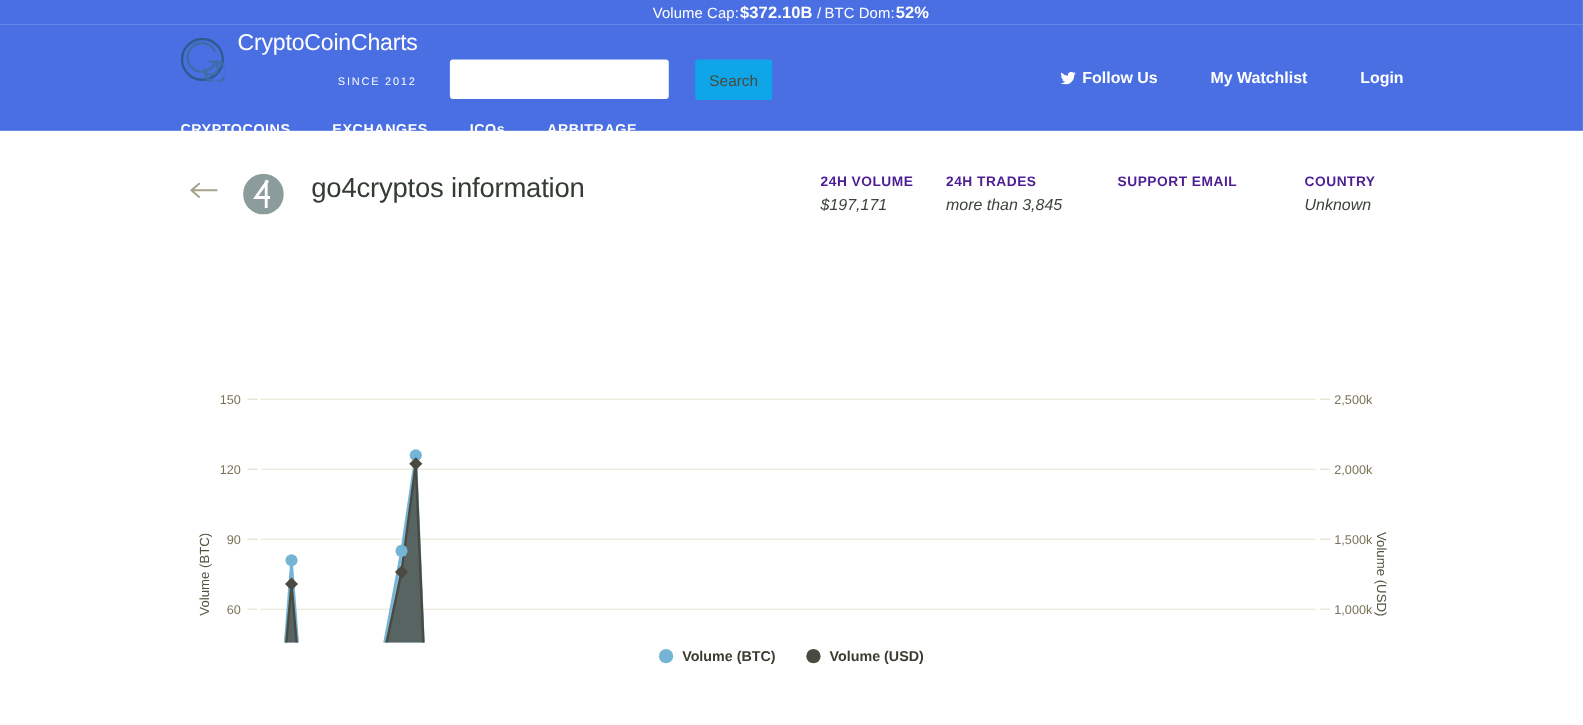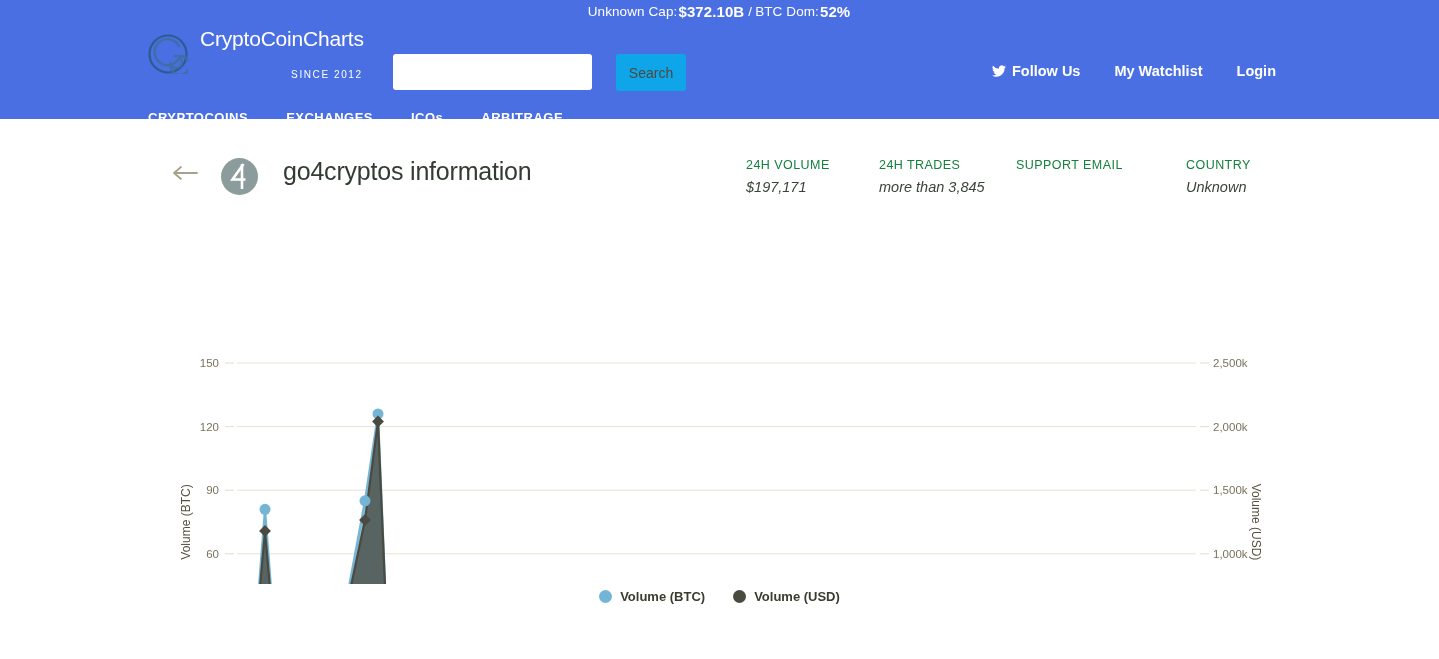--- a/index.html
+++ b/index.html
@@ -24,20 +24,21 @@
     letter-spacing: 0.1px;
   }
   .ticker .val { font-weight: bold; font-size: 15px; margin: 0 1px; text-align: center; }
   .ticker .sep { font-weight: normal; margin: 0 3px; }
 
   
   .header {
     background: #4a6fe3;
     height: 97px;
     position: relative;
+    padding-left: 16px;
   }
   .header-inner {
     position: relative;
     height: 100%;
   }
   .logo-wrap {
     position: absolute;
     left: 148px;
     top: 6px;
     display: flex;
@@ -92,21 +93,21 @@
     font-family: "Liberation Sans", sans-serif;
     color: #4b4b3f;
     cursor: pointer;
   }
   .header-links {
     position: absolute;
     right: 163px;
     top: 41px;
     display: flex;
     align-items: center;
-    gap: 34px;
+    gap: 48px;
   }
   .hlink {
     color: #ffffff;
     font-size: 14.5px;
     font-weight: bold;
     text-decoration: none;
     cursor: pointer;
     display: flex;
     align-items: center;
     gap: 6px;
@@ -159,34 +160,34 @@
     color: #323c33;
     letter-spacing: -0.2px;
   }
   .stats { position: absolute; top: 7px; left: 0; right: 0; }
   .stat {
     position: absolute;
     top: 0;
   }
   .stat-label {
     font-size: 12.5px;
-    font-weight: normal;
+    font-weight: bold;
     letter-spacing: 0.45px;
-    color: #15803d;
+    color: #4c1d95;
     white-space: nowrap;
   }
   .stat-value {
     margin-top: 7px;
     font-size: 14.5px;
     color: #3a4438;
     white-space: nowrap;
     font-style: italic;
   }
   .stat-0 { left: 746px; }
-  .stat-1 { left: 879px; }
+  .stat-1 { left: 860px; }
   .stat-2 { left: 1016px; }
   .stat-3 { left: 1186px; }
 
   
   .chart-box {
     position: absolute;
     left: 0; top: 105px;
     width: 1439px;
     height: 420px;
   }
@@ -209,21 +210,21 @@
     font-weight: bold;
     color: #3b3b30;
     cursor: pointer;
   }
   .legend-dot { width: 13px; height: 13px; border-radius: 50%; display:block; }
 </style>
 </head>
 <body>
 
 <div class="ticker">
-  <span>Unknown Cap:</span>
+  <span>Volume Cap:</span>
   <span class="val">$372.10B</span>
   <span class="sep">/</span>
   <span>BTC Dom:</span>
   <span class="val">52%</span>
 </div>
 
 <div class="header">
   <div class="header-inner">
 
     <div class="logo-wrap">

